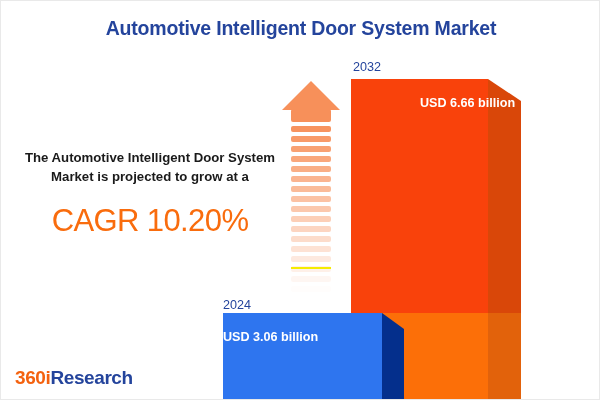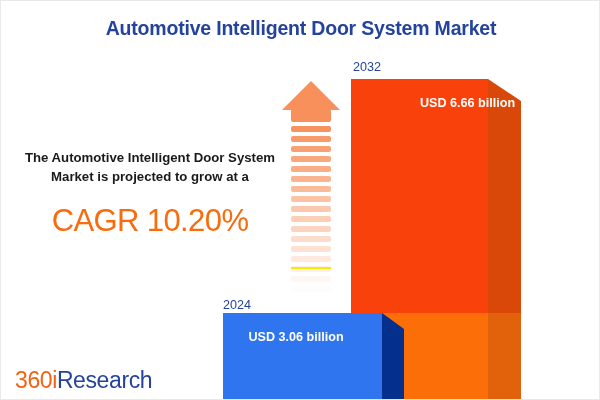--- a/index.html
+++ b/index.html
@@ -48,22 +48,22 @@
     font-weight:normal;
     color:#f96c0d;
     letter-spacing:-0.6px;
     white-space:nowrap;
   }
 
   
   #logo{
     position:absolute;
     left:14px;top:366px;
-    font-size:23px;
-    font-weight:normal;
+    font-size:19px;
+    font-weight:bold;
     letter-spacing:-0.4px;
     white-space:nowrap;
   }
   #logo .o{color:#f4620f;}
   #logo .b{color:#24449c;}
 
   
   #arrow{
     position:absolute;
     left:288px;top:80px;
@@ -160,21 +160,21 @@
   #bar2024-front{
     position:absolute;
     left:222px;top:312px;
     width:159px;height:88px;
     background:#2e75ef;
   }
   #bar2024-label{
     position:absolute;
     left:222px;top:329px;
     width:146px;
-    text-align:center;
+    text-align:left;
     font-size:12.6px;
     font-weight:bold;
     color:#ffffff;
     white-space:nowrap;
   }
 
   
   .year{
     position:absolute;
     font-size:12.6px;

